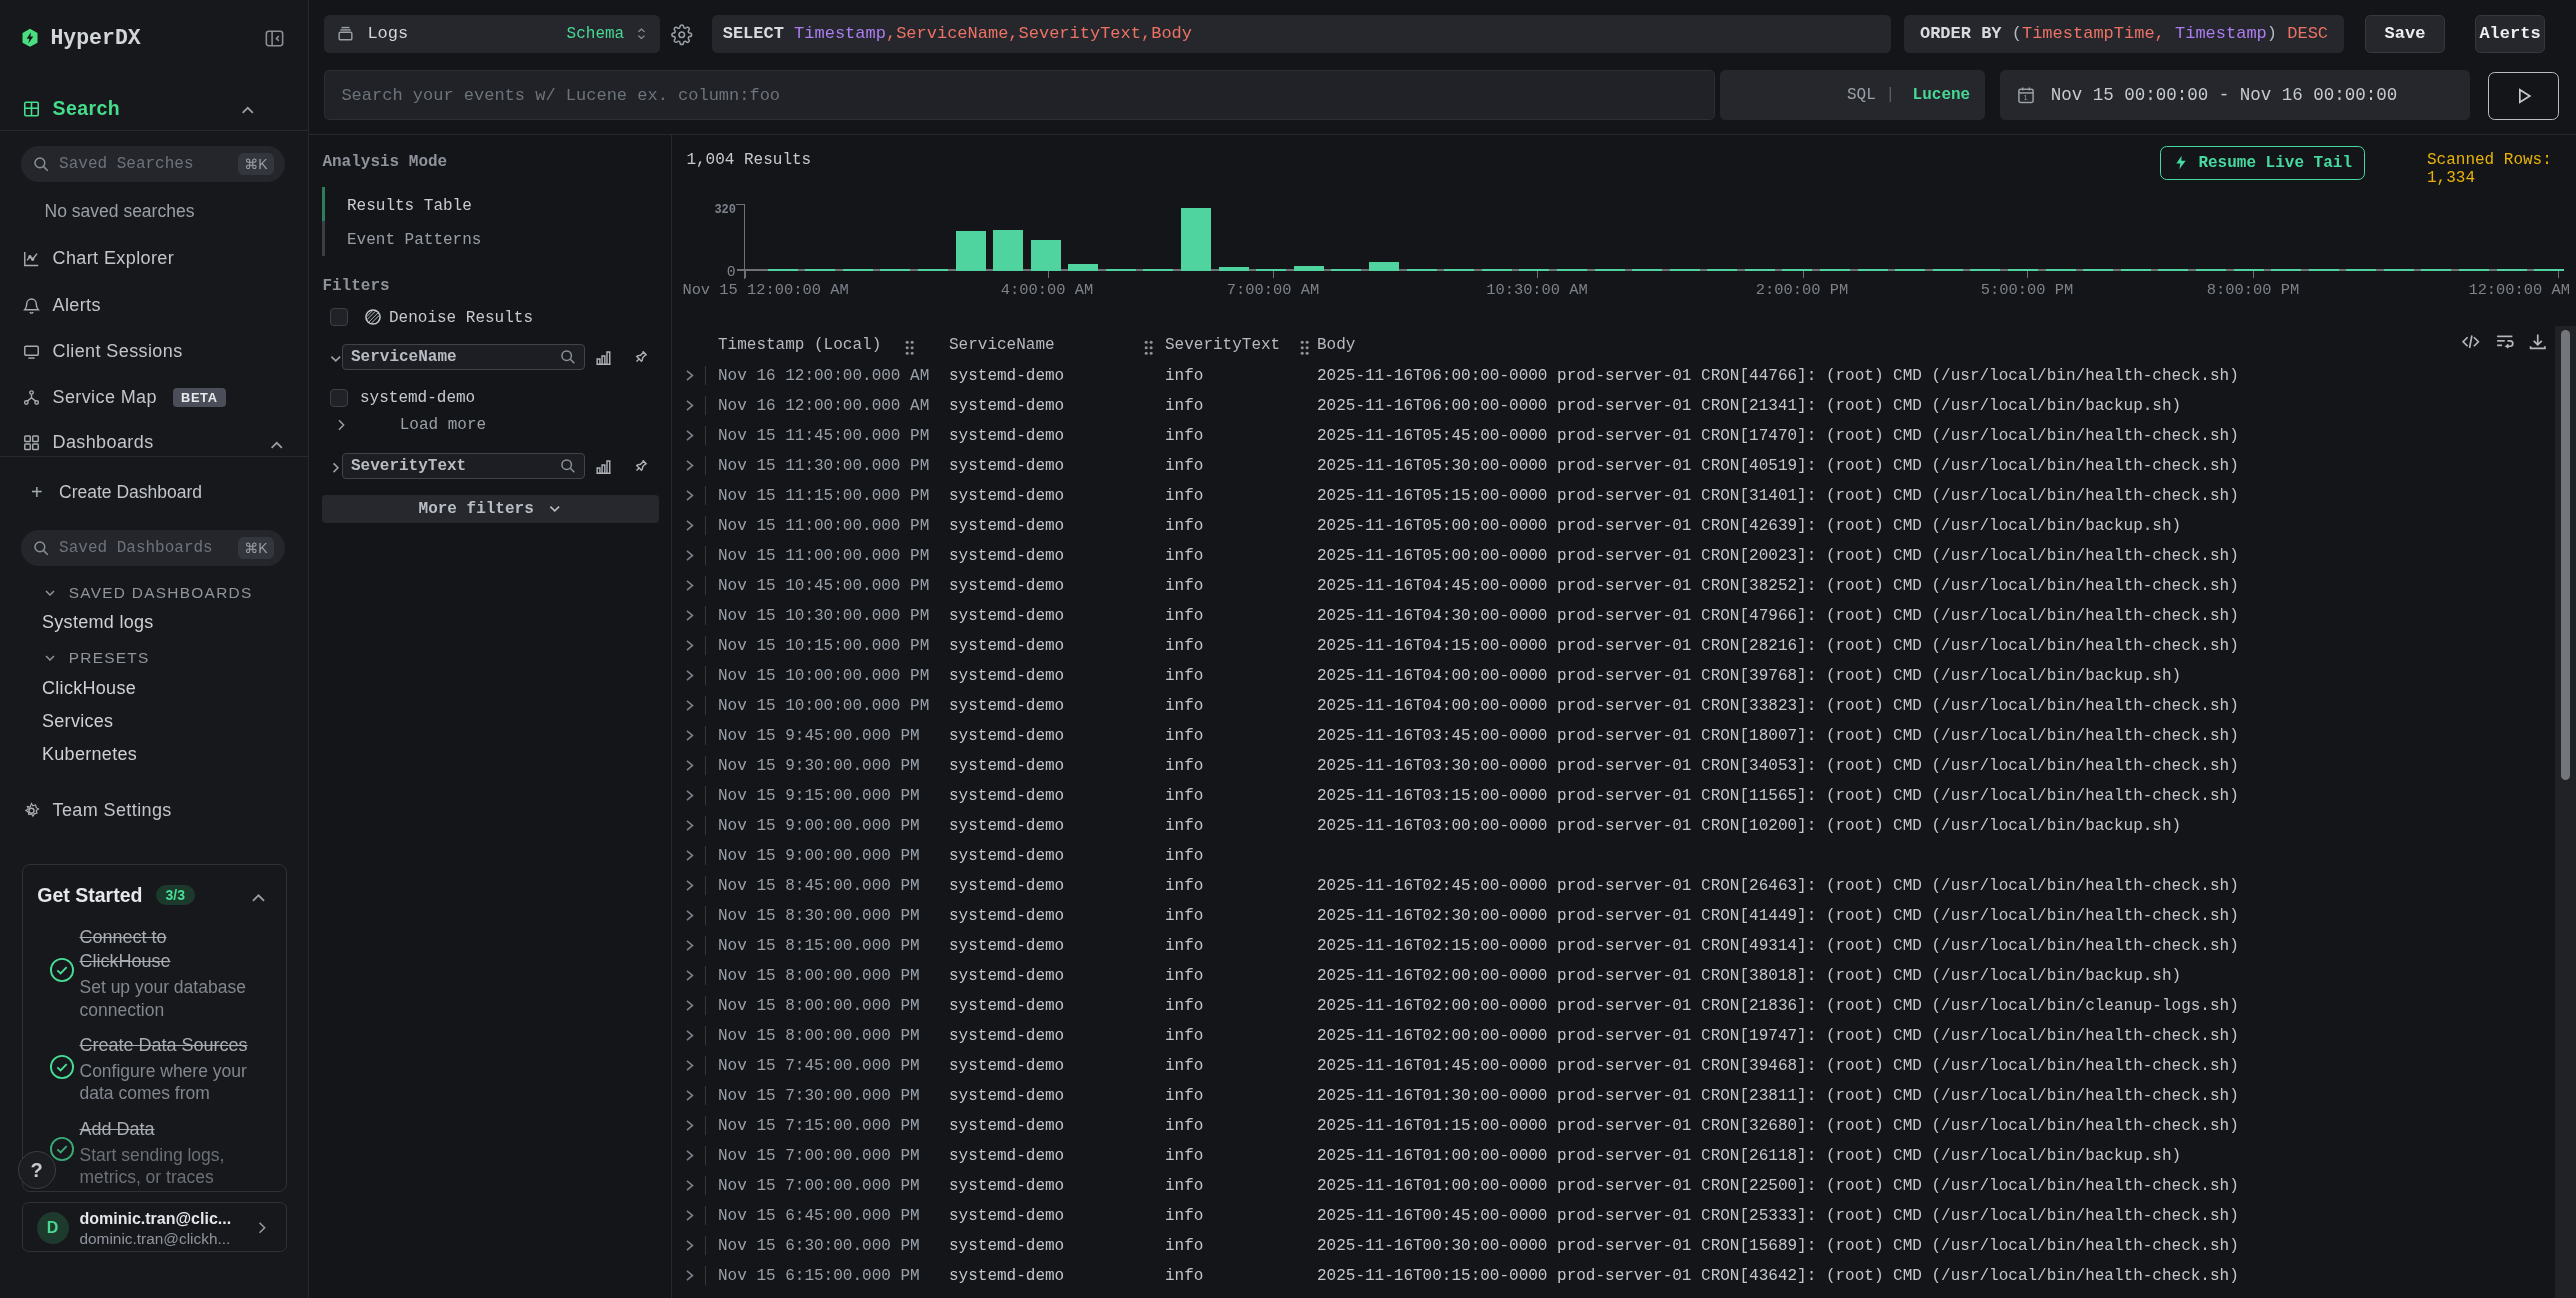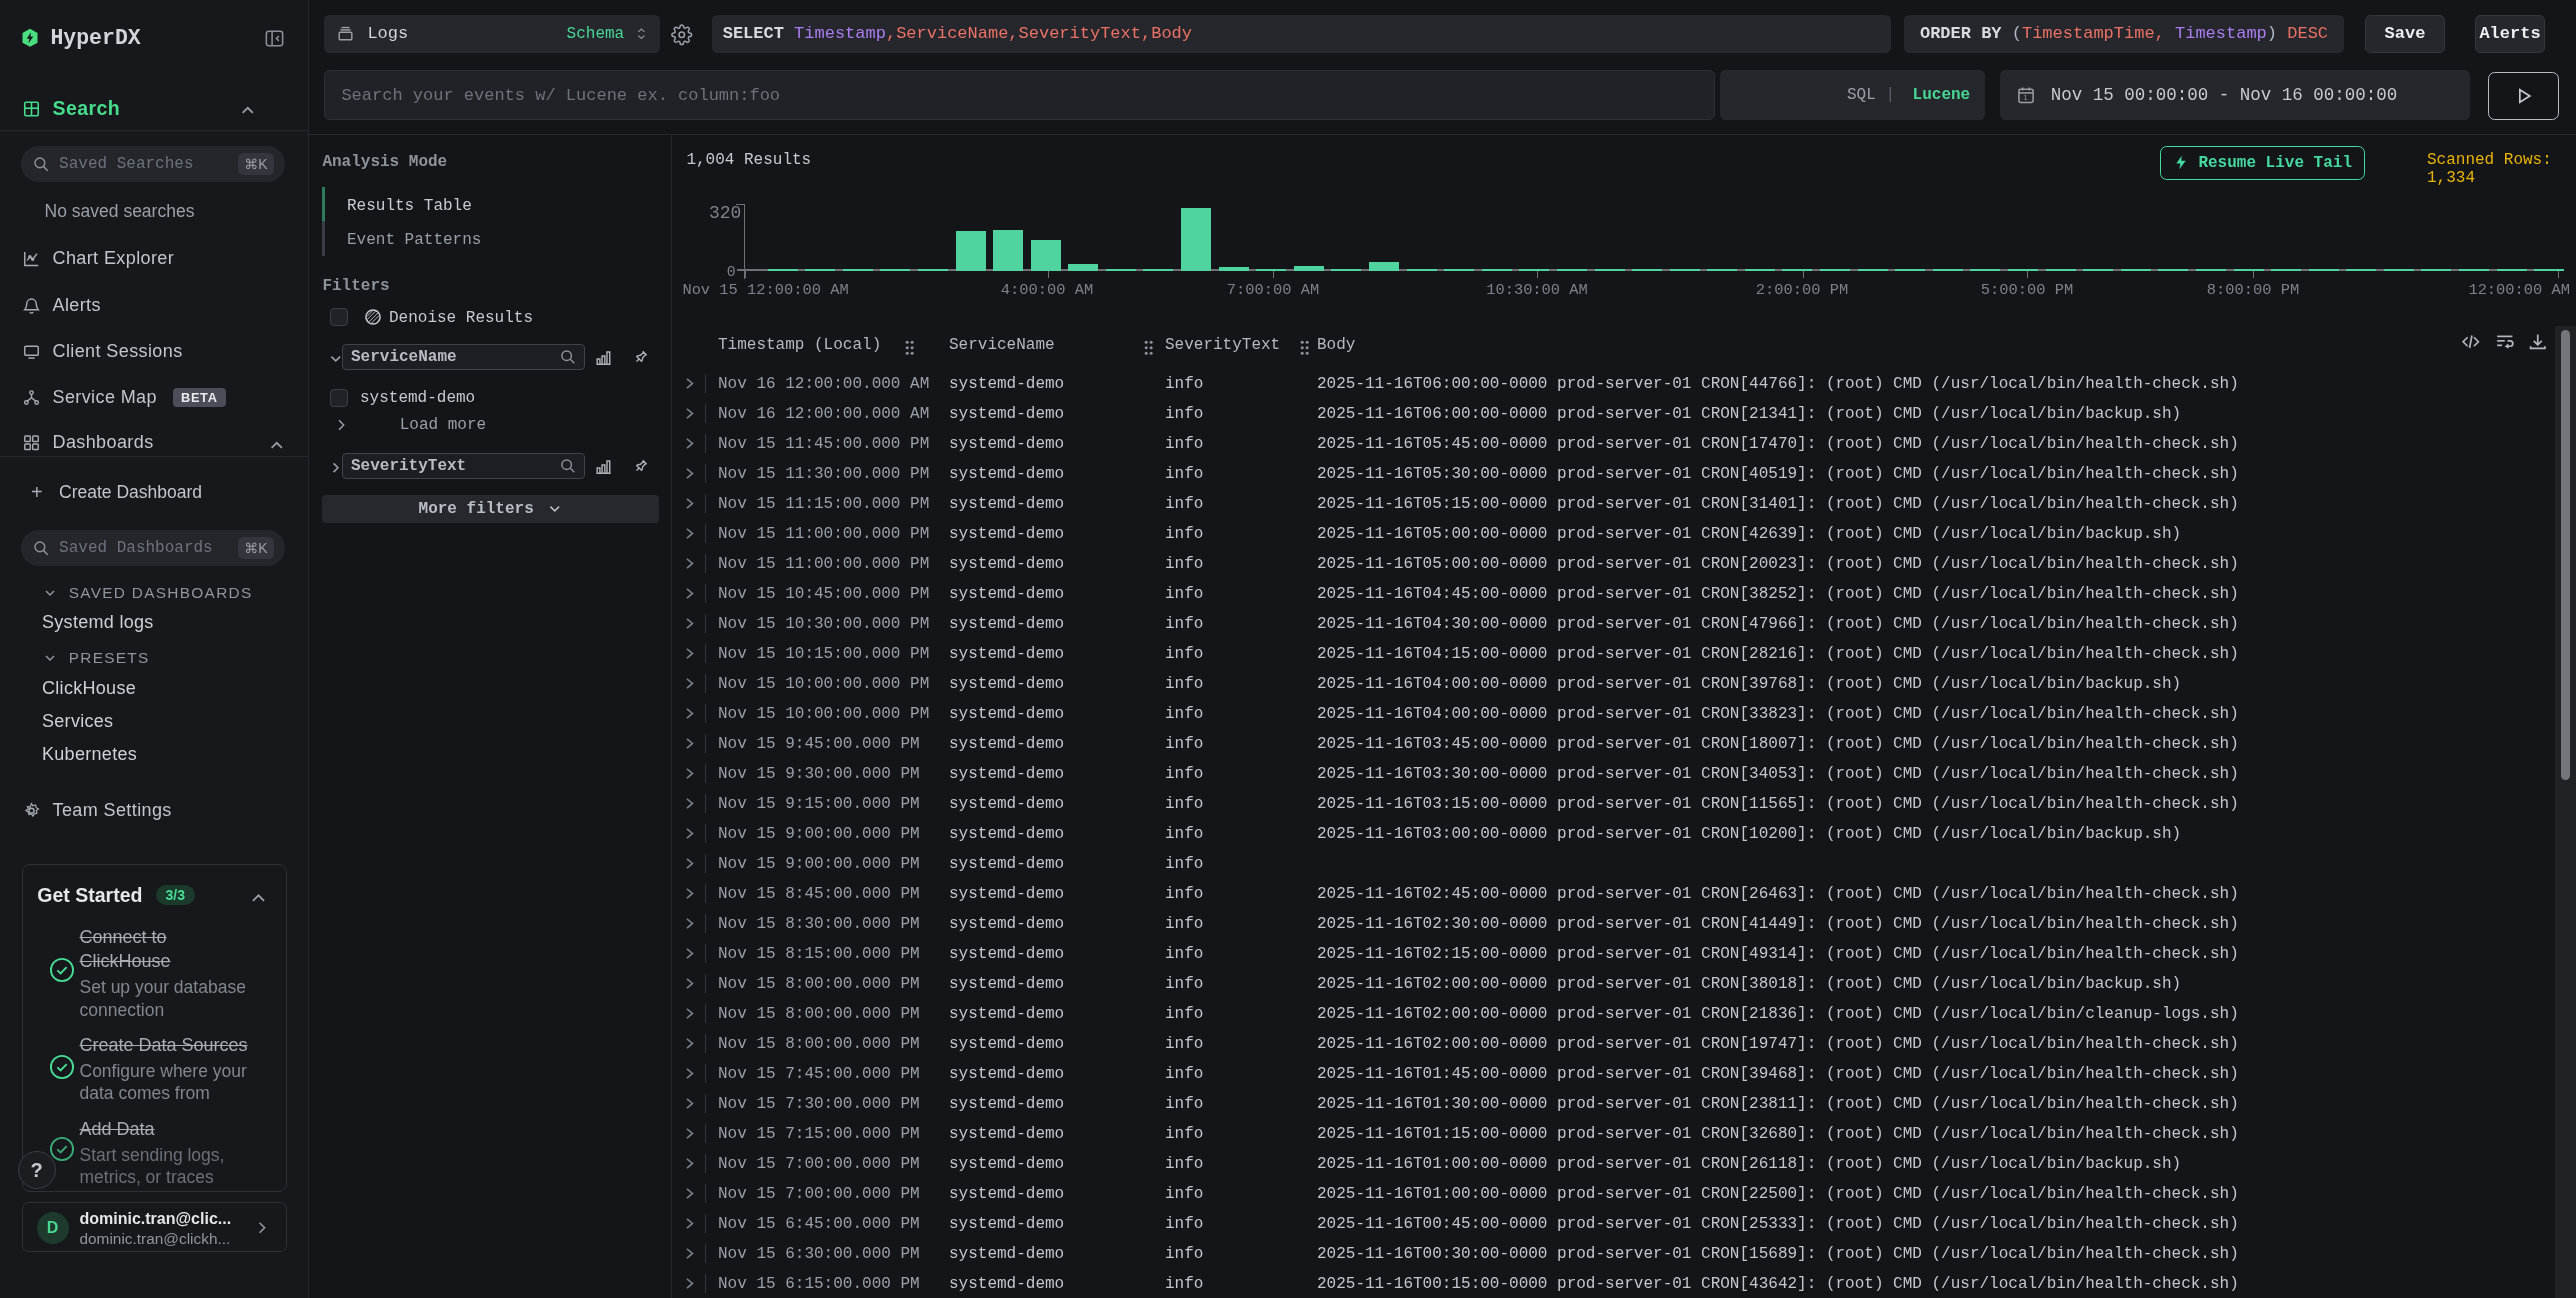--- a/index.html
+++ b/index.html
@@ -142,37 +142,37 @@
 #resCount { position:absolute; left:13.4px; top:16px; font-size:16px; color:#c6cacf; }
 #liveTail { position:absolute; left:1487px; top:10.7px; width:205px; height:34px;
   border:1.3px solid #46d9a0; border-radius:6.7px; color:#46d9a0; font-weight:bold; font-size:16px;
   display:flex; align-items:center; justify-content:center; }
 #liveTail svg { margin-right:9.4px; }
 #scanned { position:absolute; left:1714px; top:16px; font-size:16px; color:#eab308;margin-left:40px; }
 
 
 #chart { position:absolute; left:0; top:0; width:1903px; height:175px; }
 #yTop { position:absolute; left:36px; top:68px; width:27px; text-align:right;
-  font-size:18px; color:#7d828a; }
+  font-size:12px; color:#7d828a;font-weight:bold; }
 #yBot { position:absolute; left:52px; top:129px; width:10.7px; text-align:right;
   font-size:14.8px; color:#7d828a; }
 #yAxis { position:absolute; left:71px; top:69px; width:1.3px; height:75px; background:#6e7176; }
 #yTick { position:absolute; left:63px; top:69px; width:9.4px; height:1.3px; background:#6e7176; }
 #baseline { position:absolute; left:64px; top:134px; width:1824px; height:2px; background:#6e7176; }
 .bar { position:absolute; bottom:0; background:#4fd4a0; }
 #barwrap { position:absolute; left:0; top:0; width:1903px; height:136px; }
 .xtick { position:absolute; top:136px; width:1.3px; height:6.7px; background:#6e7176; }
 .xlab { position:absolute; top:146px; font-size:15.4px; color:#7d828a; white-space:nowrap; }
 
 
 #tblIcons { position:absolute; left:1787px; top:196px; display:flex; gap:12px; color:#b4b8bd; }
 #thead { position:absolute; left:0; top:200px; width:1879px; height:27px; font-size:16px; color:#b6bac0; }
 #thead span { position:absolute; top:1.3px; }
 .dragdots { position:absolute; top:4px; color:#8e939b; }
-#rows { position:absolute; left:0; top:226px; width:1879px;margin-top:8px; }
+#rows { position:absolute; left:0; top:226px; width:1879px; }
 .row { position:relative; height:30px; font-size:16px; white-space:nowrap; }
 .row span { position:absolute; top:6px; }
 .rchev { position:absolute; left:9.4px; top:6.7px; }
 .rsep { left:32px; top:5.4px !important; width:1.3px; height:19px; background:#33363c; }
 .cts { left:45px; color:#9aa0a8; }
 .csvc { left:276px; color:#c3c7cc; }
 .csev { left:492px; color:#c3c7cc; }
 .cbody { left:644px; color:#c3c7cc; }
 
 

